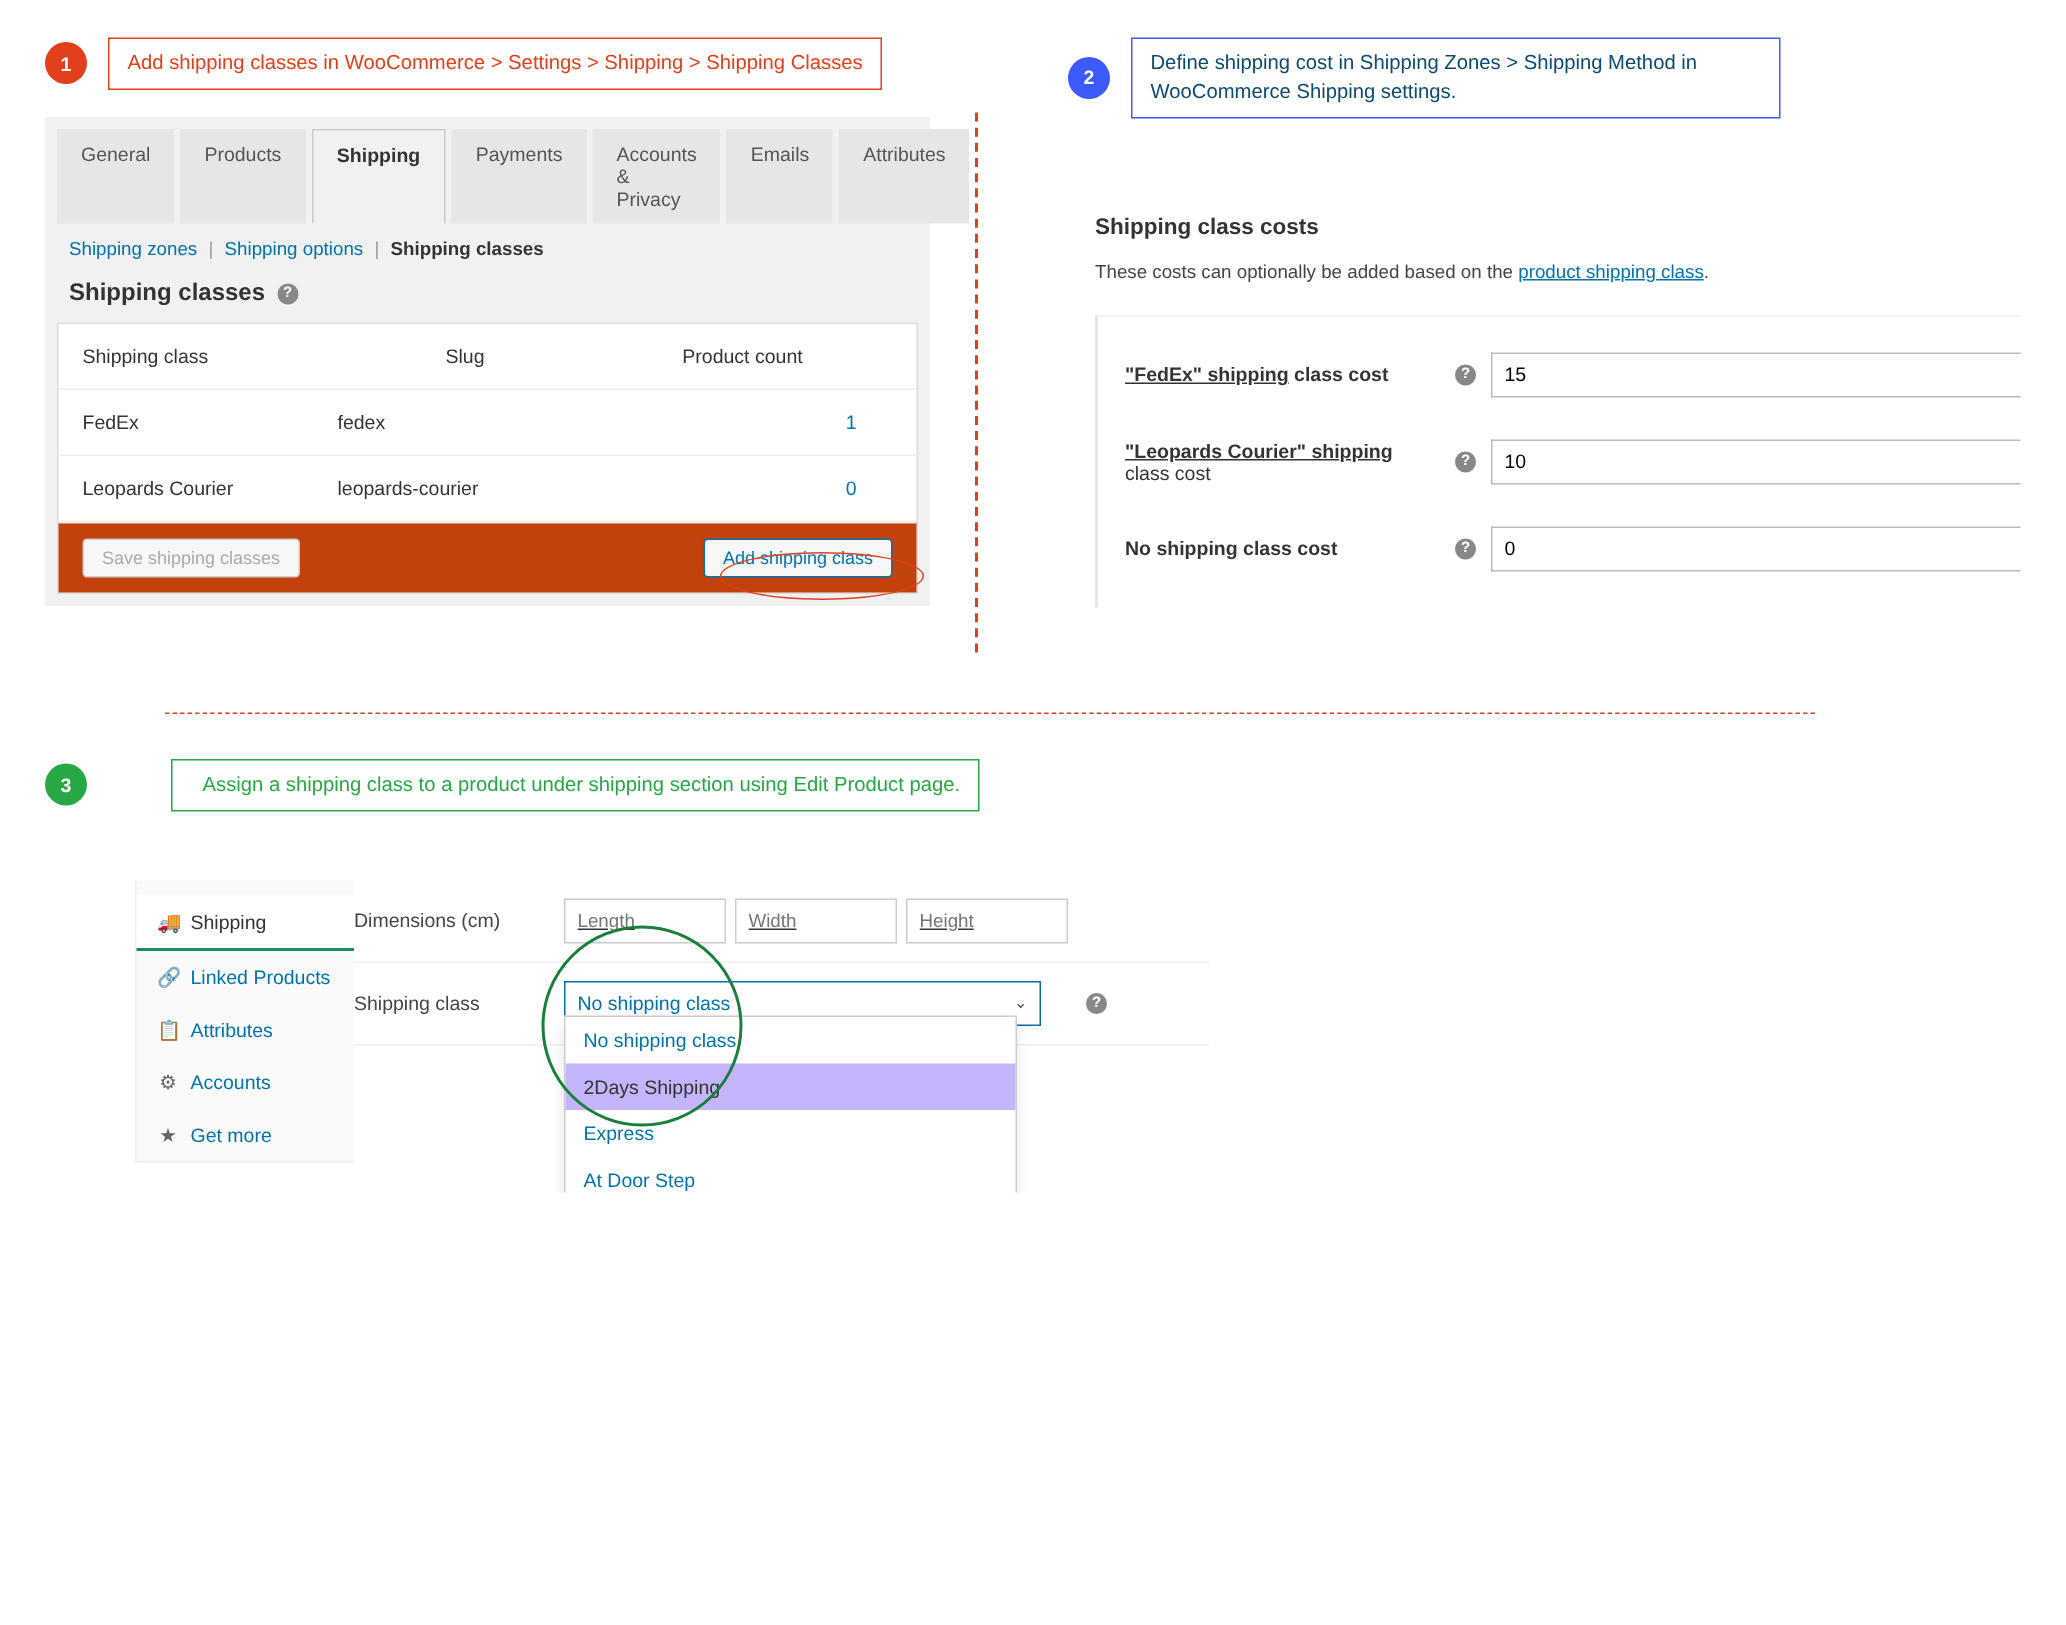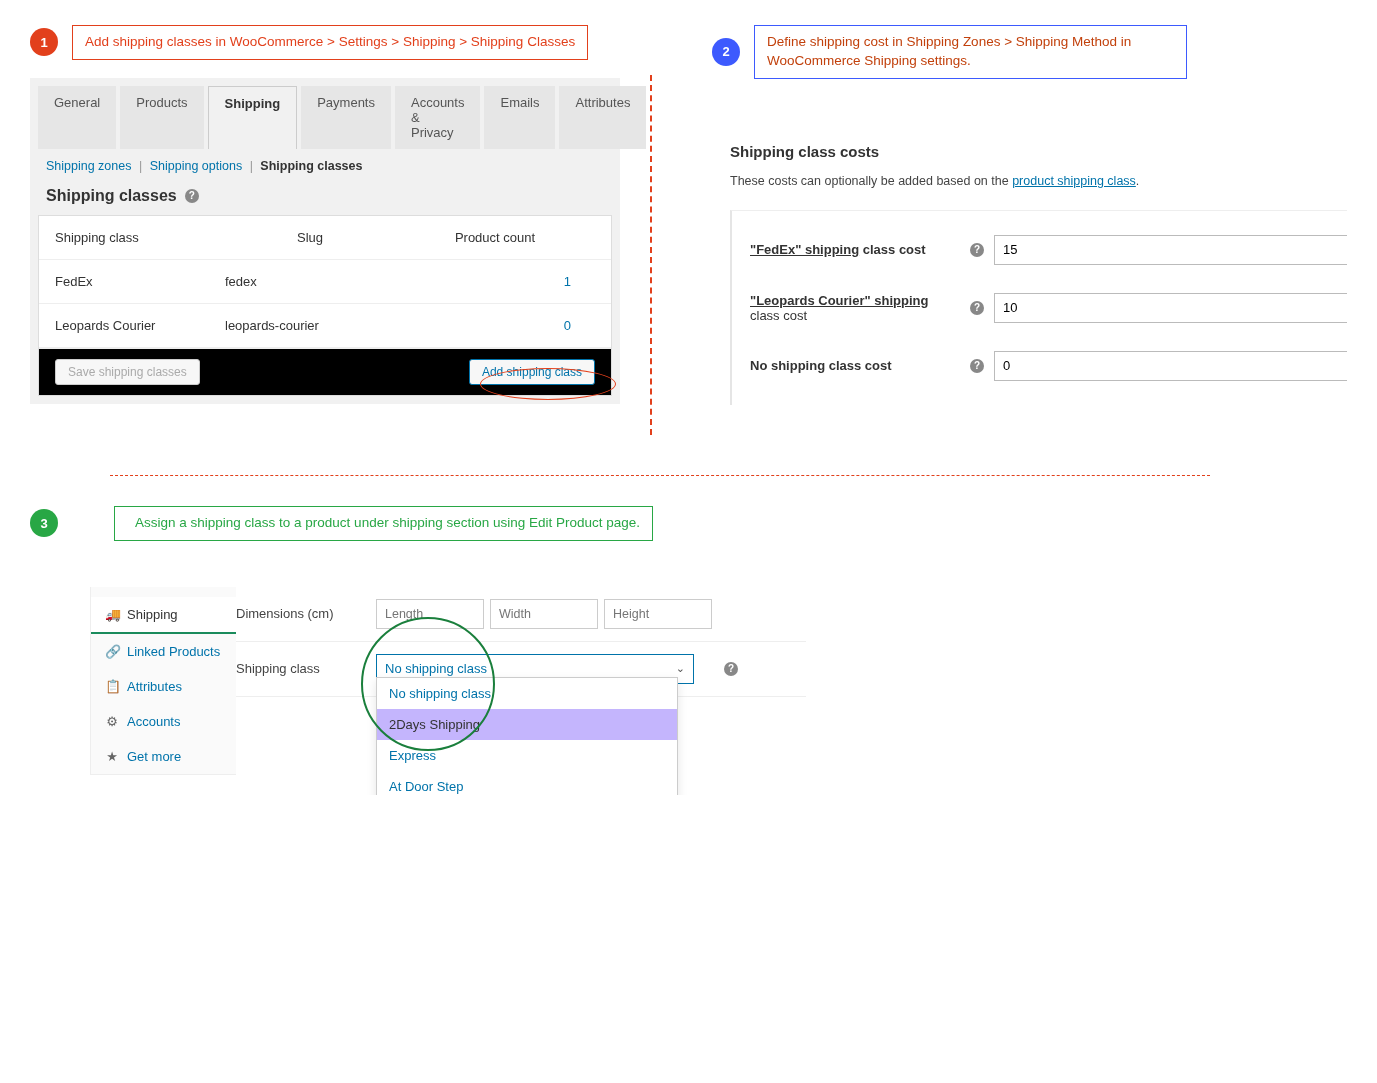--- a/index.html
+++ b/index.html
@@ -32,21 +32,21 @@
   .step-badge.red   { background: #e2401c; }
   .step-badge.blue  { background: #3d5afe; }
   .step-badge.green { background: #28a745; }
 
   .step-note {
     padding: 7px 12px;
     font-size: 13.5px;
     line-height: 1.4;
   }
   .step-note.red   { border: 1px solid #e2401c; color: #e2401c; }
-  .step-note.blue  { border: 1px solid #3d5afe; color: #c2410c; max-width: 407px; }
+  .step-note.blue  { border: 1px solid #3d5afe; color: #0c4a6e; max-width: 407px; }
   .step-note.green { border: 1px solid #28a745; color: #28a745; padding-left: 20px; }
 
   
   .top-row {
     display: flex;
     padding: 25px 30px 0 30px;
     gap: 60px;
     align-items: flex-start;
   }
 
@@ -129,21 +129,21 @@
   .sc-table .c-count a { color: #0073aa; text-decoration: none; }
 
   .sc-table .c-slug.header-cell { text-align: center; }
   .sc-table .c-count.header-cell { text-align: center; padding-right: 0; }
 
   .sc-table .footer {
     display: flex;
     justify-content: space-between;
     padding: 10px 16px;
     align-items: center;
-    background: #000000;
+    background: #c2410c;
     border-top: 1px solid #eee;
   }
   .btn {
     border: 1px solid #999;
     background: #f7f7f7;
     color: #555;
     padding: 5px 12px;
     font-size: 12px;
     border-radius: 3px;
     cursor: pointer;
@@ -257,21 +257,21 @@
 
   .field-row {
     display: flex;
     align-items: center;
     padding: 12px 0;
     border-bottom: 1px solid #eee;
     gap: 20px;
   }
   .field-row:last-of-type { border-bottom: none; }
   .field-label { width: 120px; font-size: 13px; color: #444; }
-  .dims-inputs { display: flex; gap: 6px; }
+  .dims-inputs { display: flex; gap: 6px; text-decoration: underline; }
   .dim-input {
     width: 90px; height: 24px; border: 1px solid #ccc; color: #888;
     padding: 2px 8px; font-size: 12.5px;
   }
 
   .select-box {
     width: 300px;
     height: 28px;
     border: 1px solid #0073aa;
     display: flex;

